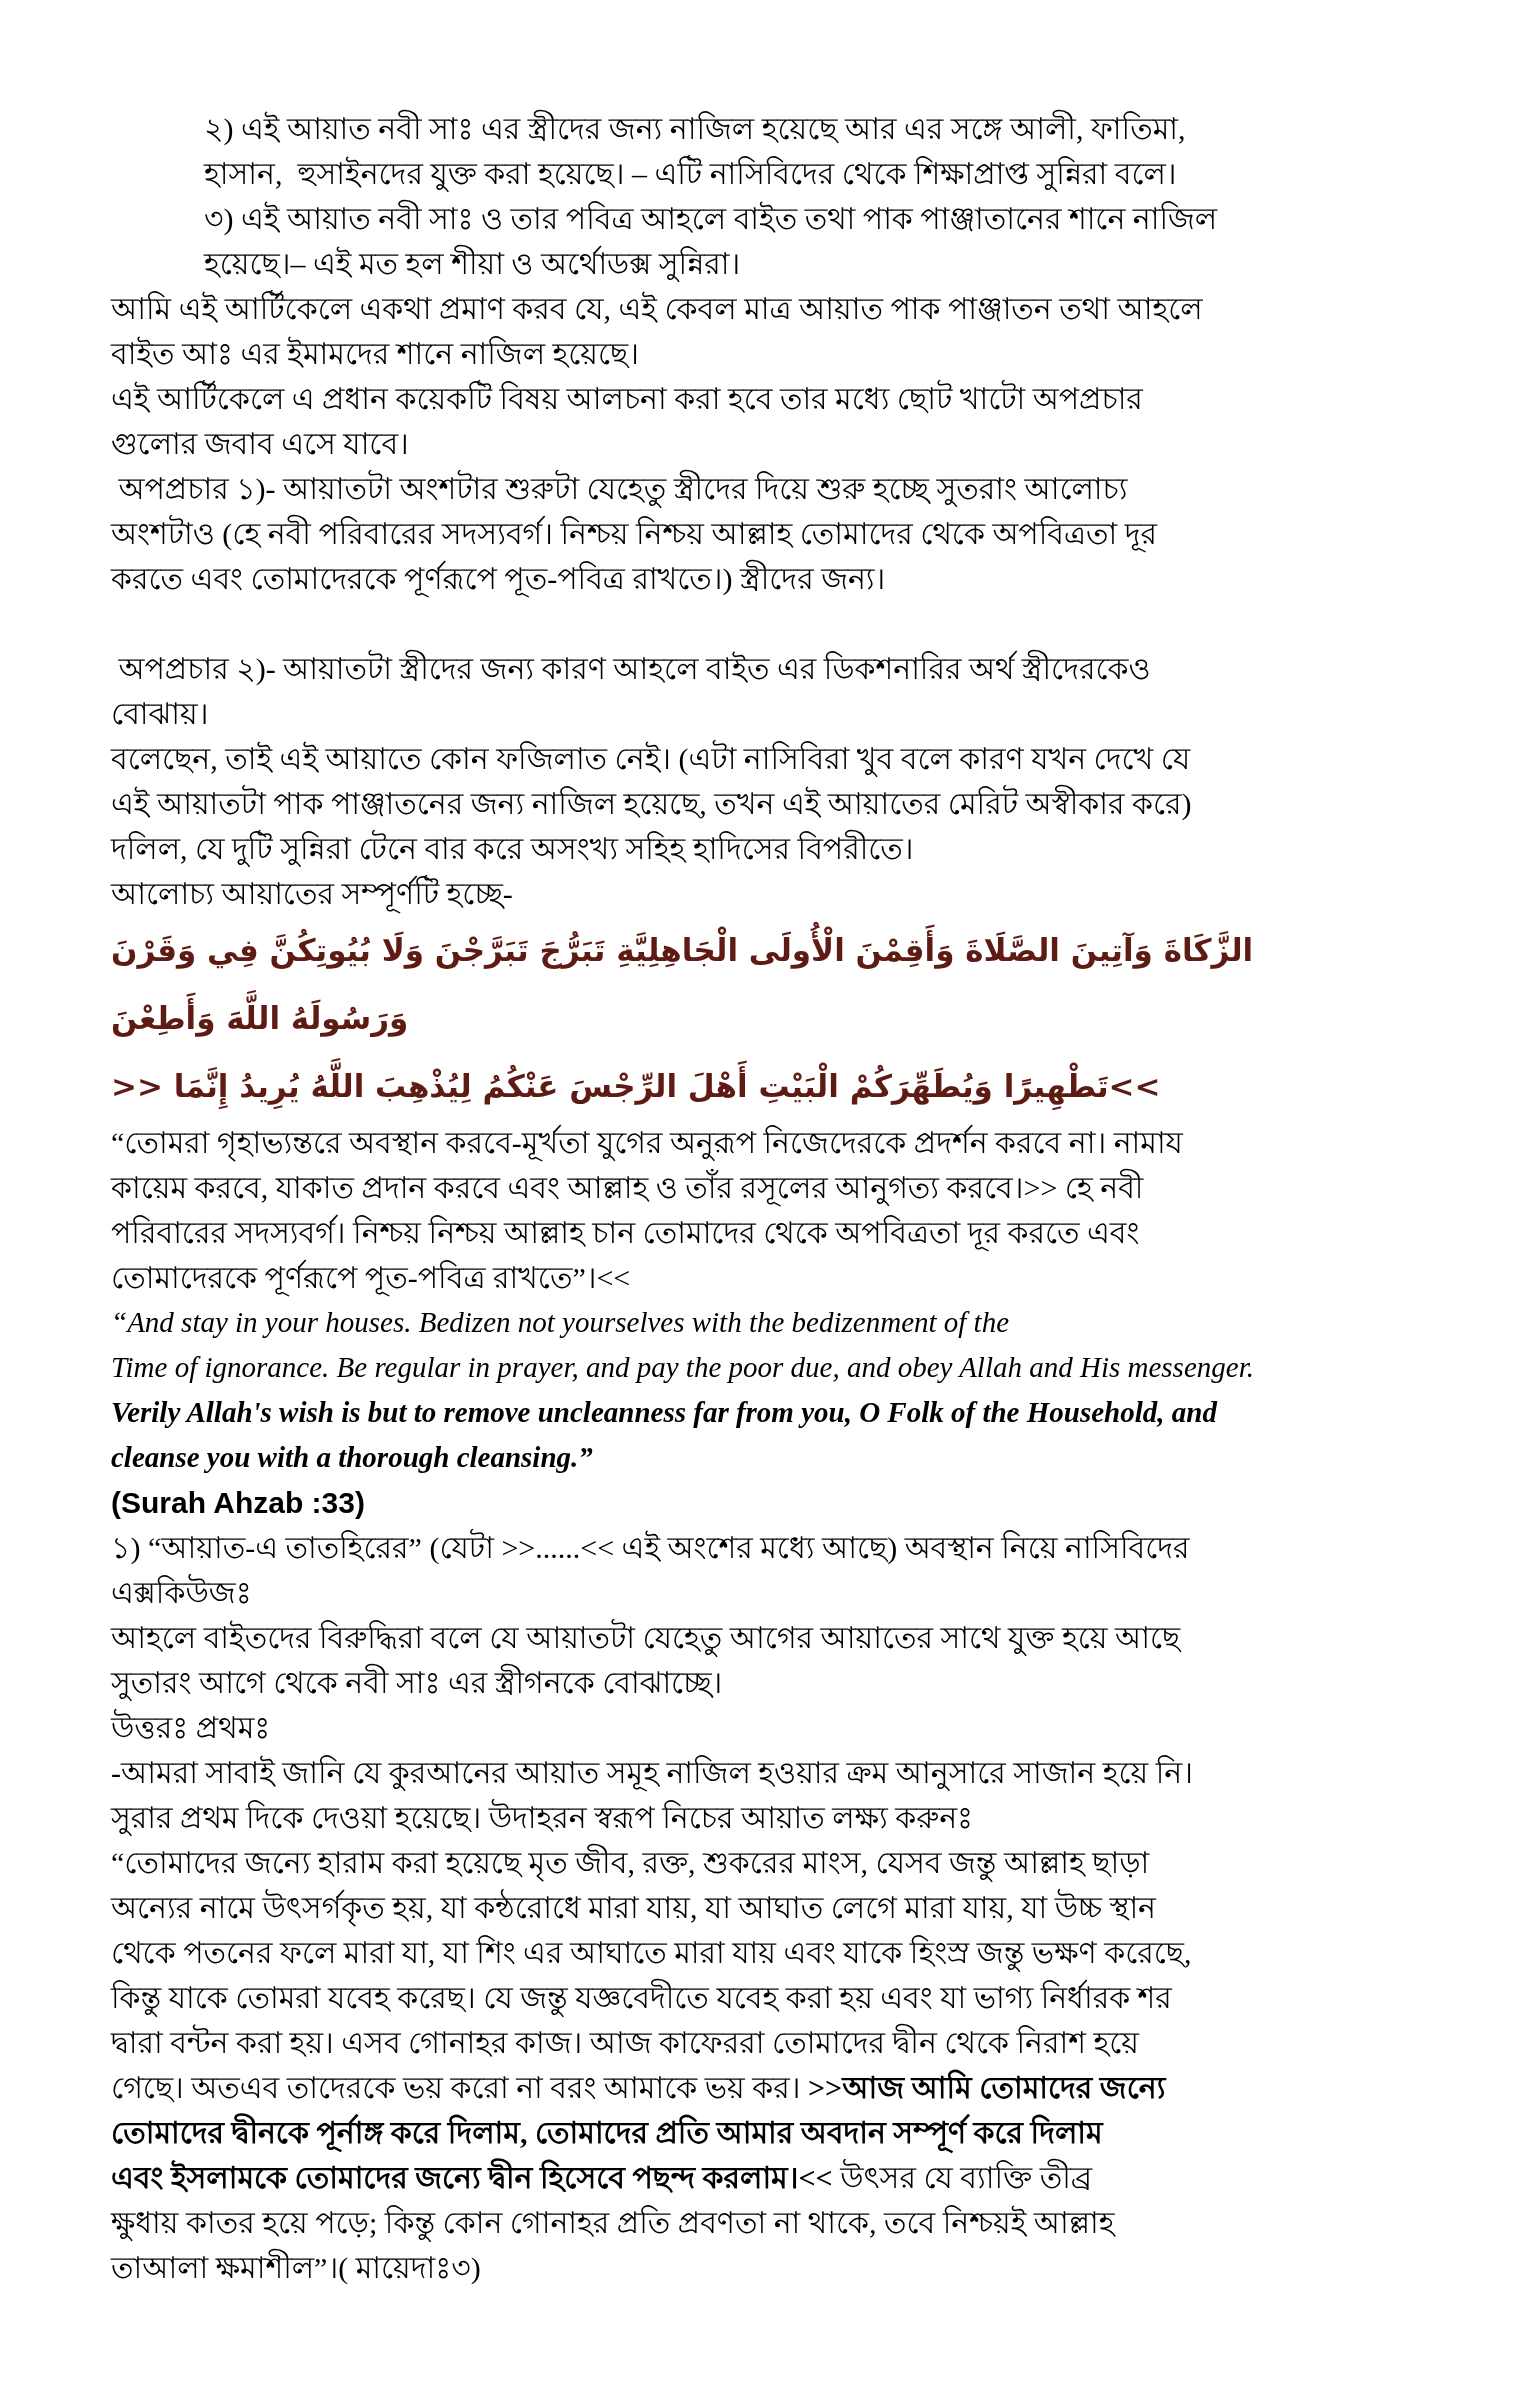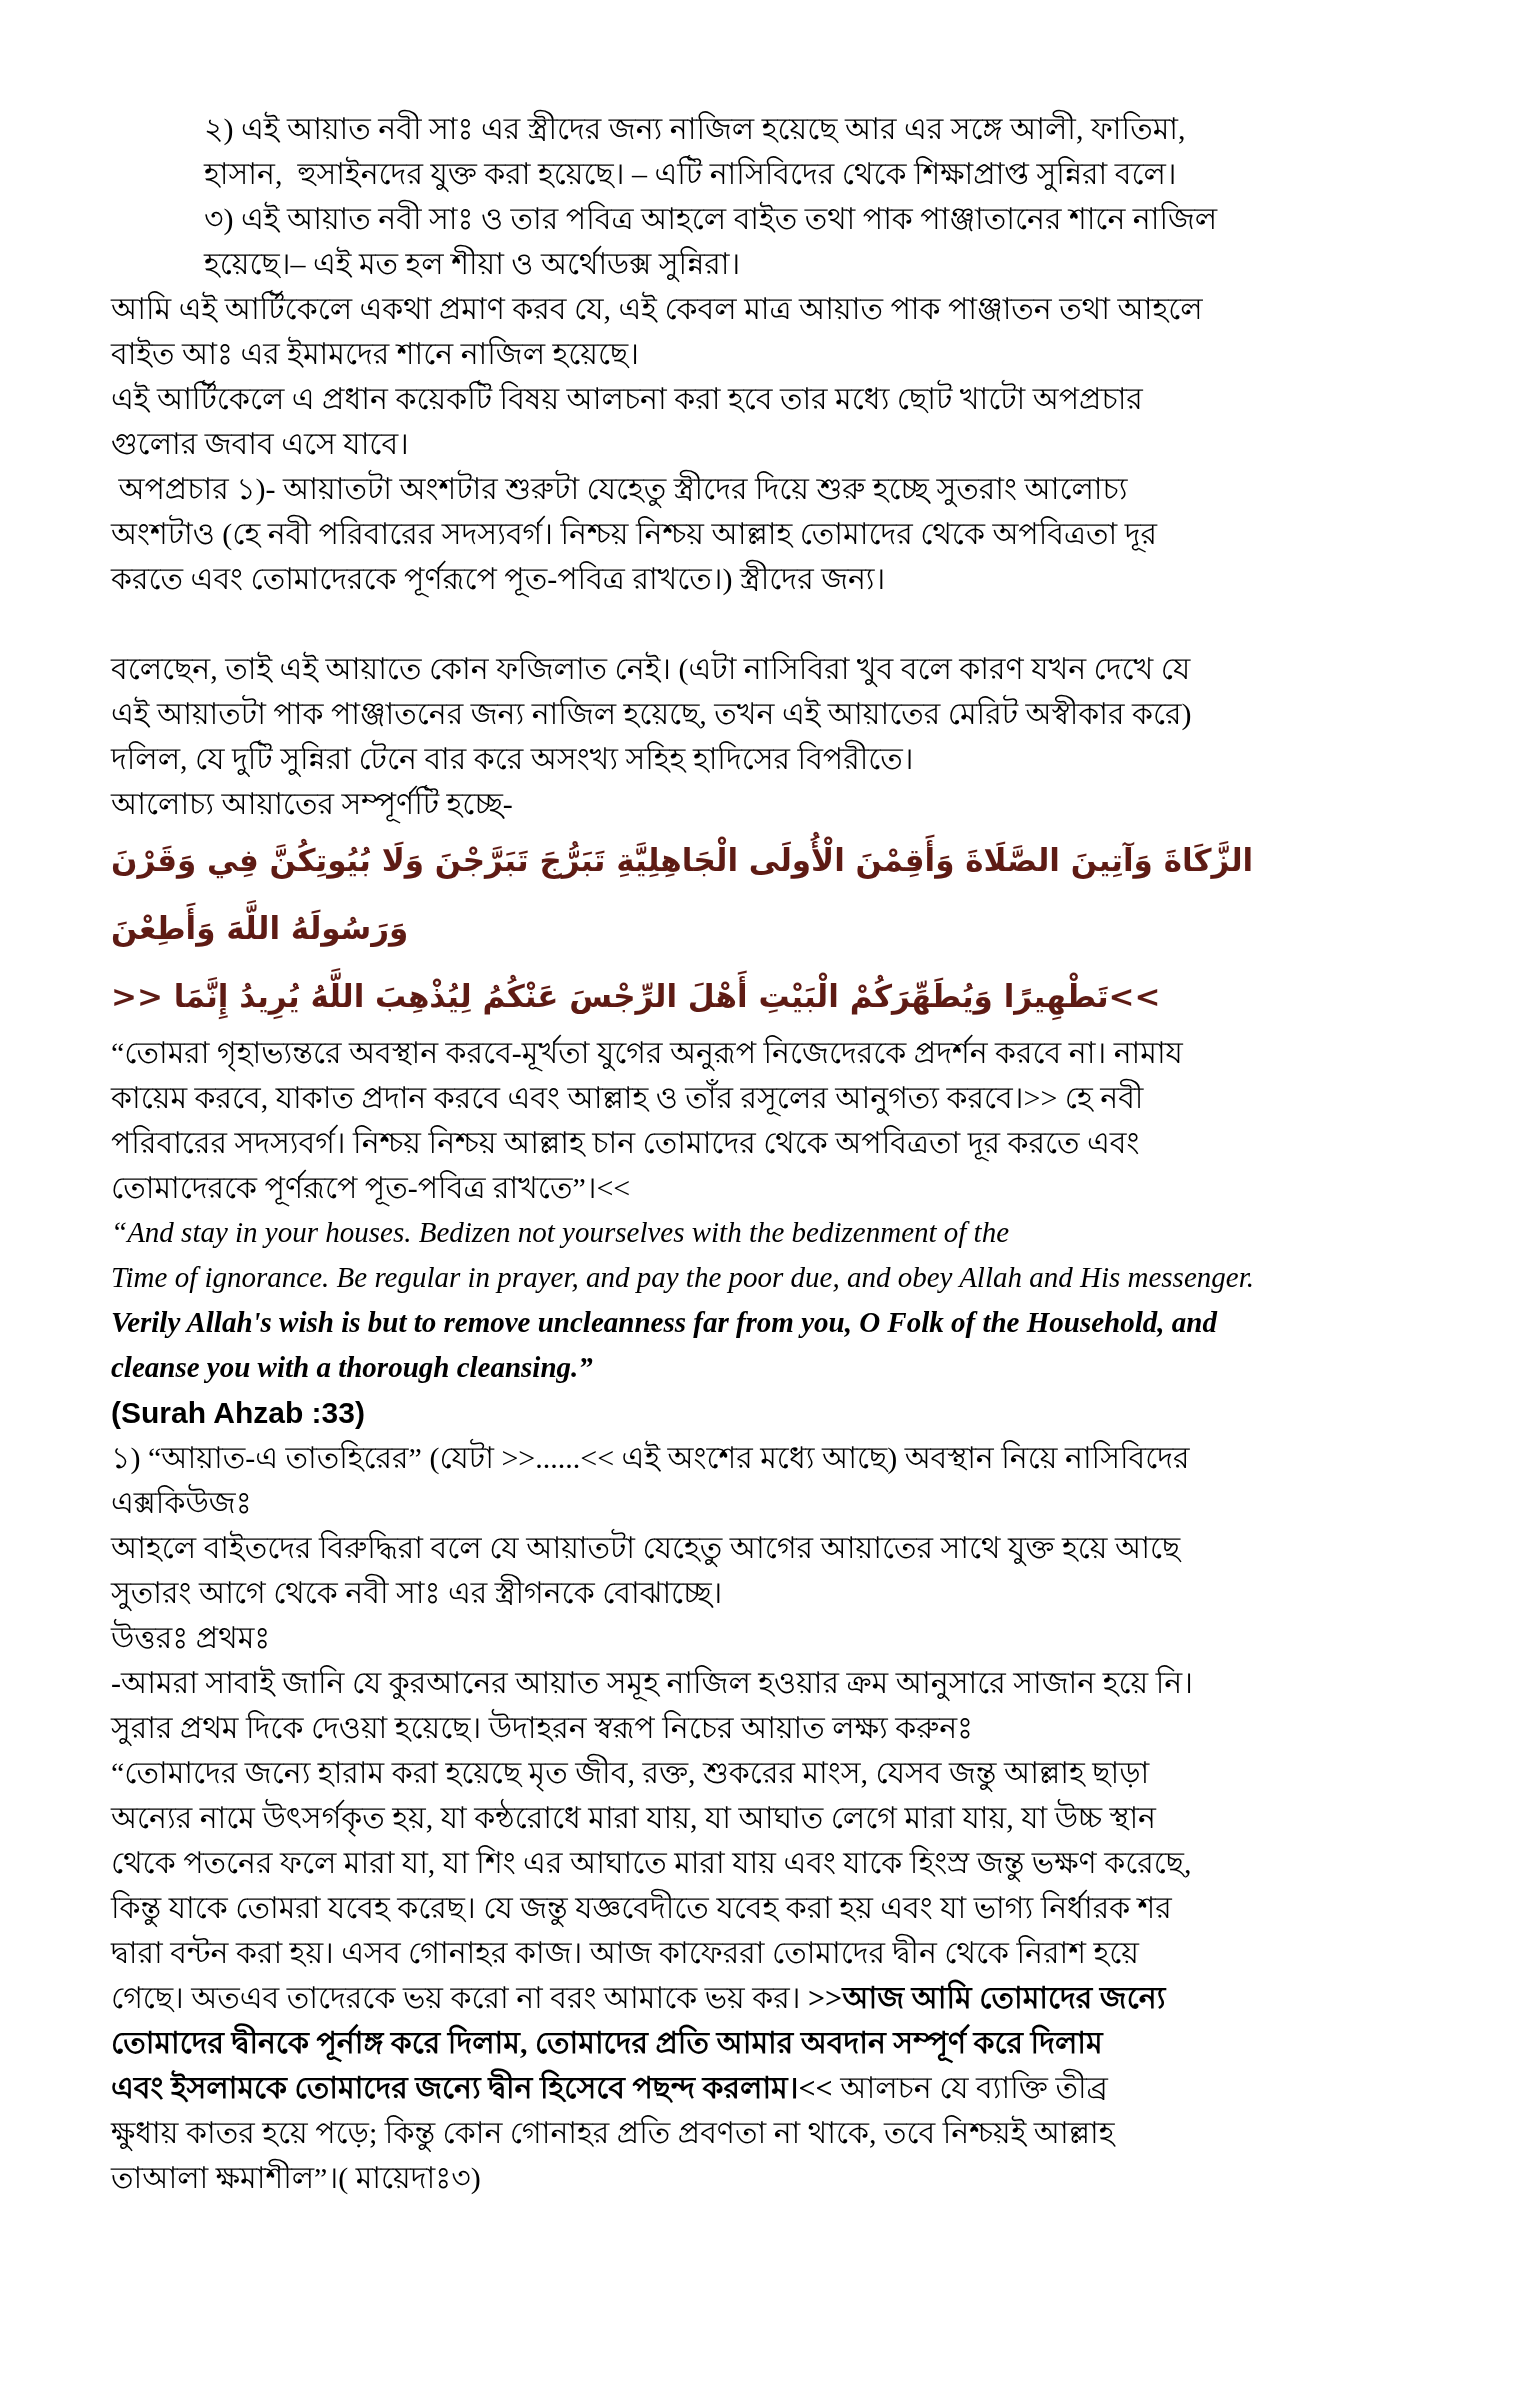--- a/index.html
+++ b/index.html
@@ -73,20 +73,24 @@
     </div>
     <div class="block bn">
       <div class="line"><span> অপপ্রচার ১)- আয়াতটা অংশটার শুরুটা যেহেতু স্ত্রীদের দিয়ে শুরু হচ্ছে সুতরাং আলোচ্য</span></div>
       <div class="line"><span>অংশটাও (হে নবী পরিবারের সদস্যবর্গ। নিশ্চয় নিশ্চয় আল্লাহ তোমাদের থেকে অপবিত্রতা দূর</span></div>
       <div class="line"><span>করতে এবং তোমাদেরকে পূর্ণরূপে পূত-পবিত্র রাখতে।) স্ত্রীদের জন্য।</span></div>
     </div>
     <div class="block bn blank">
       <div class="line"><span></span></div>
     </div>
     <div class="block bn">
+      <div class="line"><span> অপপ্রচার ২)- আয়াতটা স্ত্রীদের জন্য কারণ আহলে বাইত এর ডিকশনারির অর্থ স্ত্রীদেরকেও</span></div>
+      <div class="line"><span>বোঝায়।</span></div>
+    </div>
+    <div class="block bn">
       <div class="line"><span>বলেছেন, তাই এই আয়াতে কোন ফজিলাত নেই। (এটা নাসিবিরা খুব বলে কারণ যখন দেখে যে</span></div>
       <div class="line"><span>এই আয়াতটা পাক পাঞ্জাতনের জন্য নাজিল হয়েছে, তখন এই আয়াতের মেরিট অস্বীকার করে)</span></div>
     </div>
     <div class="block bn">
       <div class="line"><span>দলিল, যে দুটি সুন্নিরা টেনে বার করে অসংখ্য সহিহ হাদিসের বিপরীতে।</span></div>
       <div class="line"><span>আলোচ্য আয়াতের সম্পূর্ণটি হচ্ছে-</span></div>
     </div>
     <div class="block ar">
       <div class="line" style="color: rgb(94, 27, 20);"><bdi dir="rtl">وَقَرْنَ</bdi> <bdi dir="rtl">فِي</bdi> <bdi dir="rtl">بُيُوتِكُنَّ</bdi> <bdi dir="rtl">وَلَا</bdi> <bdi dir="rtl">تَبَرَّجْنَ</bdi> <bdi dir="rtl">تَبَرُّجَ</bdi> <bdi dir="rtl">الْجَاهِلِيَّةِ</bdi> <bdi dir="rtl">الْأُولَى</bdi> <bdi dir="rtl">وَأَقِمْنَ</bdi> <bdi dir="rtl">الصَّلَاةَ</bdi> <bdi dir="rtl">وَآتِينَ</bdi> <bdi dir="rtl">الزَّكَاةَ</bdi> <bdi dir="rtl">وَأَطِعْنَ</bdi> <bdi dir="rtl">اللَّهَ</bdi> <bdi dir="rtl">وَرَسُولَهُ</bdi></div>
       <div class="line" style="color: rgb(94, 27, 20);"><span class="chev">&gt;&gt; </span><bdi dir="rtl">إِنَّمَا</bdi> <bdi dir="rtl">يُرِيدُ</bdi> <bdi dir="rtl">اللَّهُ</bdi> <bdi dir="rtl">لِيُذْهِبَ</bdi> <bdi dir="rtl">عَنْكُمُ</bdi> <bdi dir="rtl">الرِّجْسَ</bdi> <bdi dir="rtl">أَهْلَ</bdi> <bdi dir="rtl">الْبَيْتِ</bdi> <bdi dir="rtl">وَيُطَهِّرَكُمْ</bdi> <bdi dir="rtl">تَطْهِيرًا</bdi><span class="chev">&lt;&lt;</span></div>
@@ -116,18 +120,18 @@
       <div class="line"><span>সুরার প্রথম দিকে দেওয়া হয়েছে। উদাহরন স্বরূপ নিচের আয়াত লক্ষ্য করুনঃ</span></div>
     </div>
     <div class="block bn">
       <div class="line"><span>“তোমাদের জন্যে হারাম করা হয়েছে মৃত জীব, রক্ত, শুকরের মাংস, যেসব জন্তু আল্লাহ ছাড়া</span></div>
       <div class="line"><span>অন্যের নামে উৎসর্গকৃত হয়, যা কন্ঠরোধে মারা যায়, যা আঘাত লেগে মারা যায়, যা উচ্চ স্থান</span></div>
       <div class="line"><span>থেকে পতনের ফলে মারা যা, যা শিং এর আঘাতে মারা যায় এবং যাকে হিংস্র জন্তু ভক্ষণ করেছে,</span></div>
       <div class="line"><span>কিন্তু যাকে তোমরা যবেহ করেছ। যে জন্তু যজ্ঞবেদীতে যবেহ করা হয় এবং যা ভাগ্য নির্ধারক শর</span></div>
       <div class="line"><span>দ্বারা বন্টন করা হয়। এসব গোনাহর কাজ। আজ কাফেররা তোমাদের দ্বীন থেকে নিরাশ হয়ে</span></div>
       <div class="line"><span>গেছে। অতএব তাদেরকে ভয় করো না বরং আমাকে ভয় কর। </span><span class="bold">&gt;&gt;আজ আমি তোমাদের জন্যে</span></div>
       <div class="line"><span class="bold">তোমাদের দ্বীনকে পূর্নাঙ্গ করে দিলাম, তোমাদের প্রতি আমার অবদান সম্পূর্ণ করে দিলাম</span></div>
-      <div class="line"><span class="bold">এবং ইসলামকে তোমাদের জন্যে দ্বীন হিসেবে পছন্দ করলাম।&lt;&lt;</span><span> আলচন যে ব্যাক্তি তীব্র</span></div>
+      <div class="line"><span class="bold">এবং ইসলামকে তোমাদের জন্যে দ্বীন হিসেবে পছন্দ করলাম।&lt;&lt;</span><span> উৎসর যে ব্যাক্তি তীব্র</span></div>
       <div class="line"><span>ক্ষুধায় কাতর হয়ে পড়ে; কিন্তু কোন গোনাহর প্রতি প্রবণতা না থাকে, তবে নিশ্চয়ই আল্লাহ</span></div>
       <div class="line"><span>তাআলা ক্ষমাশীল”।( মায়েদাঃ৩)</span></div>
     </div>
   </div>
 
 
 </body></html>

